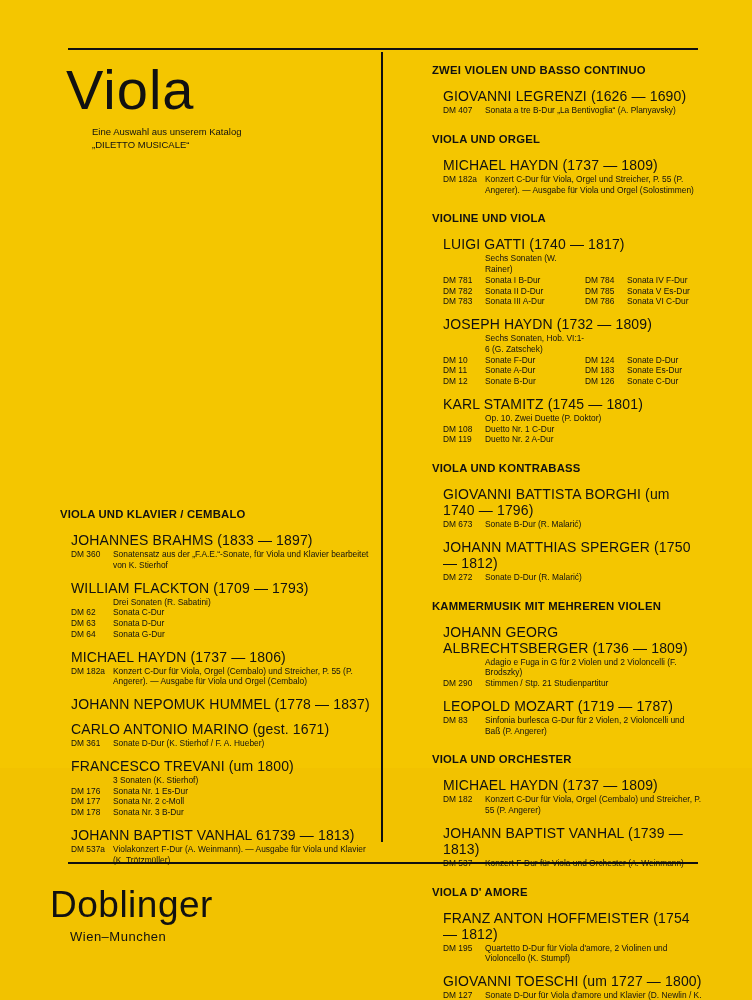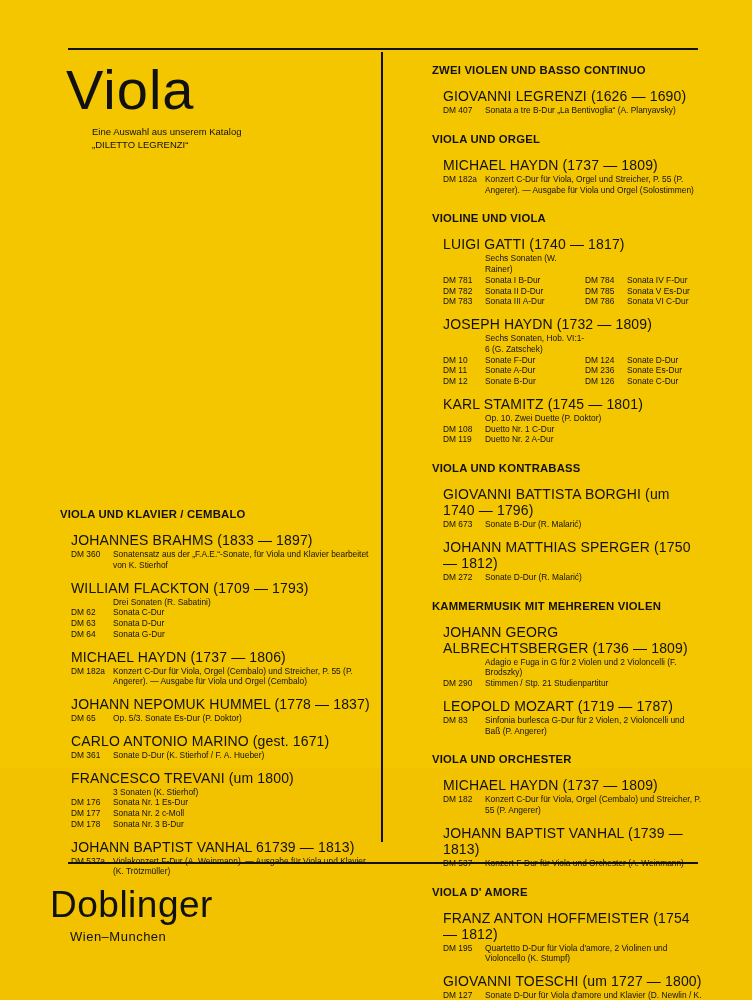--- a/index.html
+++ b/index.html
@@ -157,21 +157,21 @@
 
 <div class="page">
 
   <div class="rule-top"></div>
   <div class="rule-vert"></div>
   <div class="rule-bottom"></div>
 
   <div class="title">Viola</div>
   <div class="subtitle">
     <div>Eine Auswahl aus unserem Katalog</div>
-    <div>„DILETTO LEGRENZI“</div>
+    <div>„DILETTO MUSICALE“</div>
   </div>
 
   <div class="col col-left">
       <div class="section">
         <div class="section-head">VIOLA UND KLAVIER / CEMBALO</div>
         <div class="composer-block">
           <div class="composer">JOHANNES BRAHMS (1833 — 1897)</div>
           <div class="work-line">
             <span class="code">DM 360</span>
             <span class="desc">Sonatensatz aus der „F.A.E.“-Sonate, für Viola und Klavier bearbeitet von K. Stierhof</span>
@@ -197,24 +197,20 @@
         </div>
         <div class="composer-block">
           <div class="composer">MICHAEL HAYDN (1737 — 1806)</div>
           <div class="work-line">
             <span class="code">DM 182a</span>
             <span class="desc">Konzert C-Dur für Viola, Orgel (Cembalo) und Streicher, P. 55 (P. Angerer). — Ausgabe für Viola und Orgel (Cembalo)</span>
           </div>
         </div>
         <div class="composer-block">
           <div class="composer">JOHANN NEPOMUK HUMMEL (1778 — 1837)</div>
-          <div class="work-line">
-            <span class="code">DM 65</span>
-            <span class="desc">Op. 5/3. Sonate Es-Dur (P. Doktor)</span>
-          </div>
         </div>
         <div class="composer-block">
           <div class="composer">CARLO ANTONIO MARINO (gest. 1671)</div>
           <div class="work-line">
             <span class="code">DM 361</span>
             <span class="desc">Sonate D-Dur (K. Stierhof / F. A. Hueber)</span>
           </div>
         </div>
         <div class="composer-block">
           <div class="composer">FRANCESCO TREVANI (um 1800)</div>
@@ -314,21 +310,21 @@
             <span class="desc">
               <span class="d1">Sonate F-Dur</span>
               <span class="c2">DM 124</span>
               <span>Sonate D-Dur</span>
             </span>
           </div>
           <div class="work-line">
             <span class="code">DM 11</span>
             <span class="desc">
               <span class="d1">Sonate A-Dur</span>
-              <span class="c2">DM 236</span>
+              <span class="c2">DM 183</span>
               <span>Sonate Es-Dur</span>
             </span>
           </div>
           <div class="work-line">
             <span class="code">DM 12</span>
             <span class="desc">
               <span class="d1">Sonate B-Dur</span>
               <span class="c2">DM 126</span>
               <span>Sonate C-Dur</span>
             </span>

